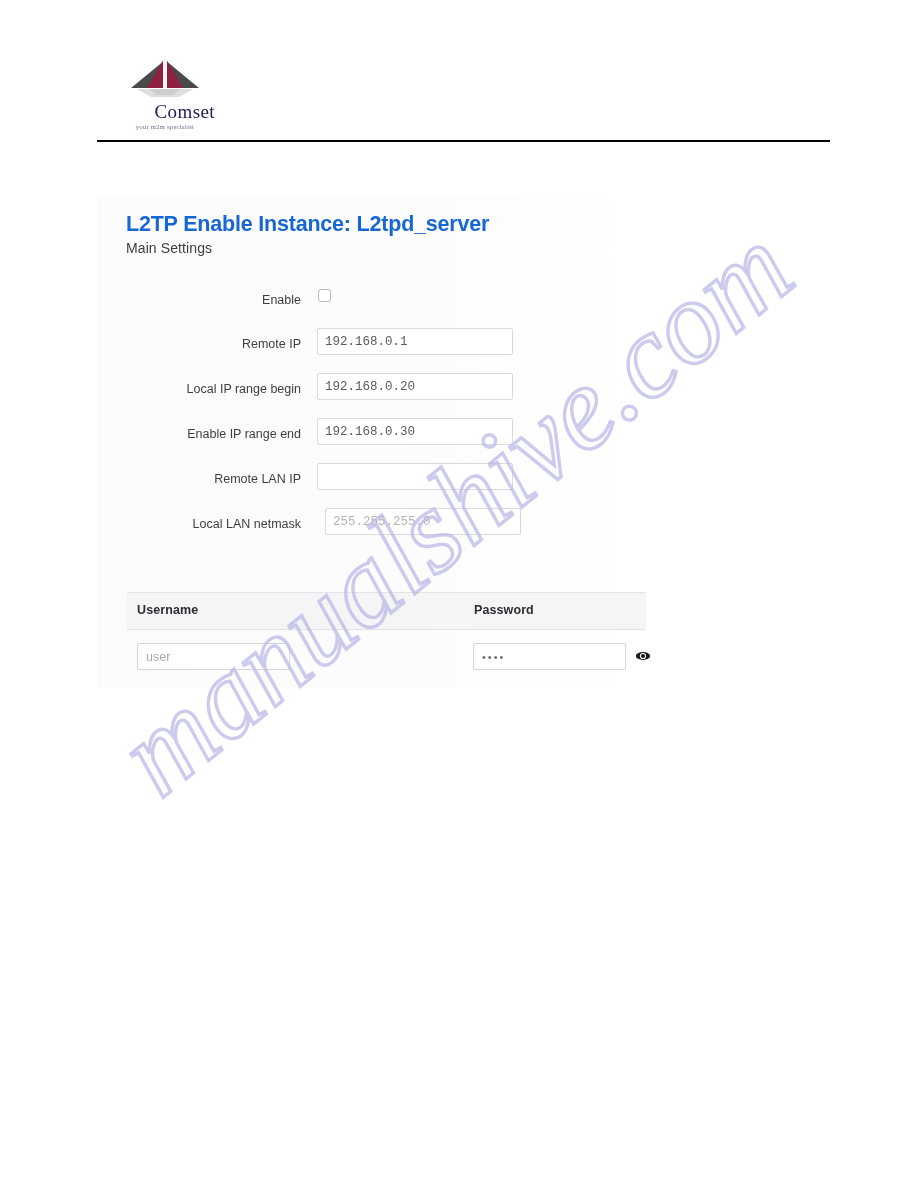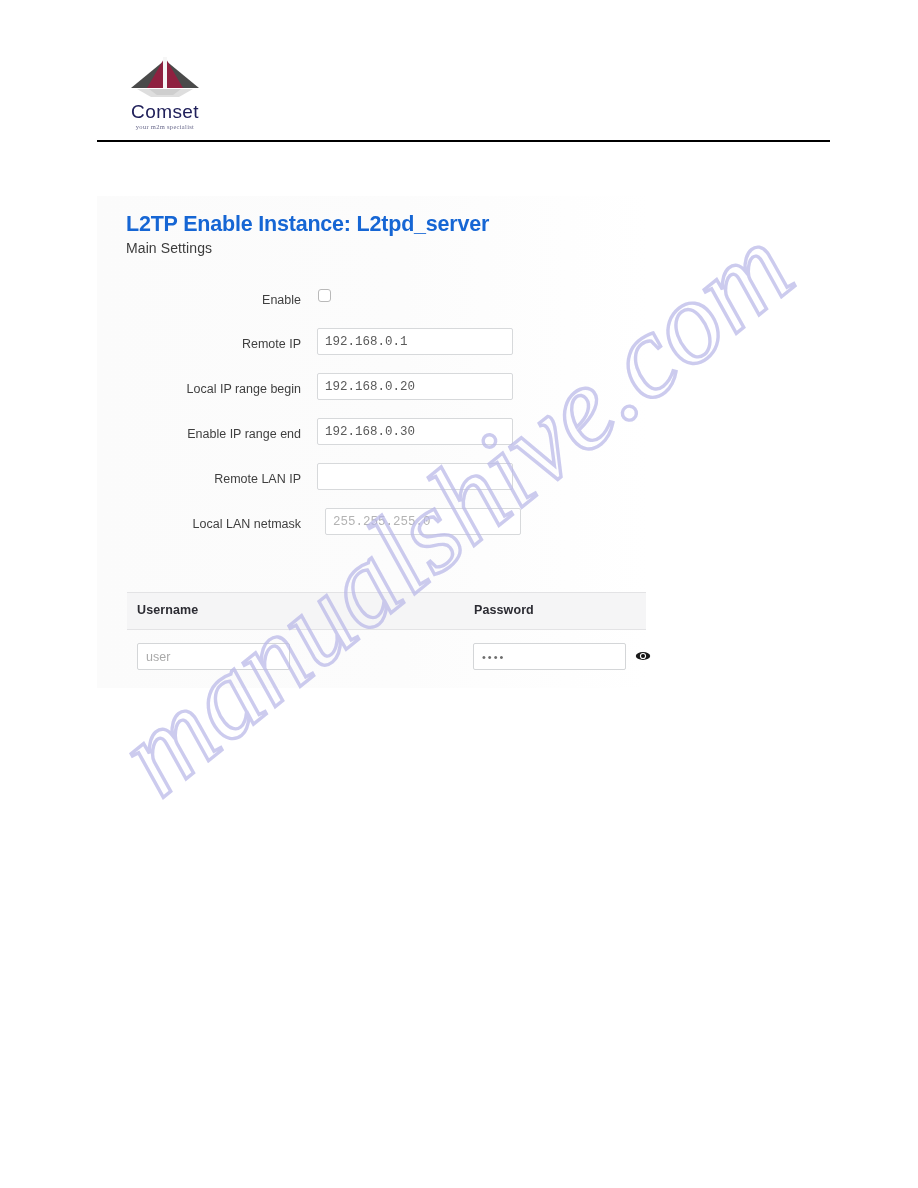--- a/index.html
+++ b/index.html
@@ -33,26 +33,27 @@
     text-align: center;
   }
   .logo-mark {
     width: 72px;
     height: 46px;
     margin: 0 auto;
     position: relative;
   }
   .logo-mark svg { display: block; }
   .logo-word {
-    font-family: Liberation Sans, sans-serif;
+    font-family: Liberation Serif, serif;
     font-size: 19px;
     color: #20205a;
     letter-spacing: 0.4px;
     line-height: 20px;
     margin-top: 1px;
+    text-align: right;
   }
   .logo-tag {
     font-family: "Liberation Serif", serif;
     font-size: 6.5px;
     color: #6a6a8c;
     letter-spacing: 0.3px;
     line-height: 9px;
   }
   .header-rule {
     position: absolute;

